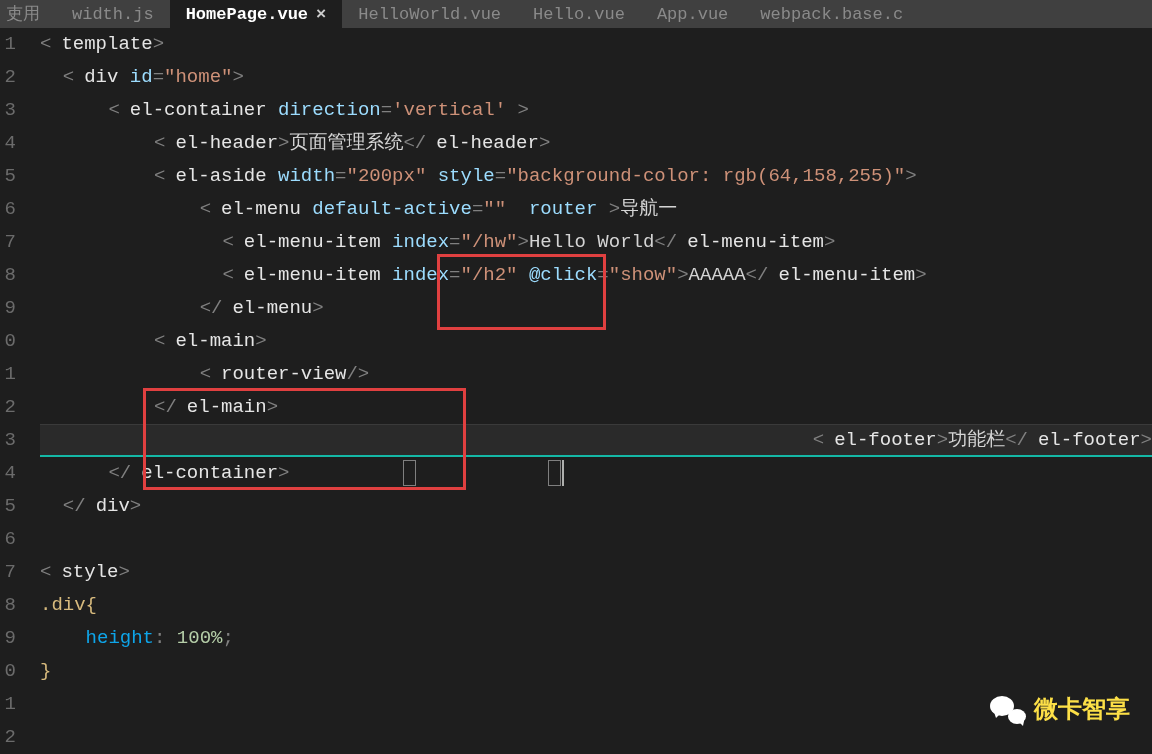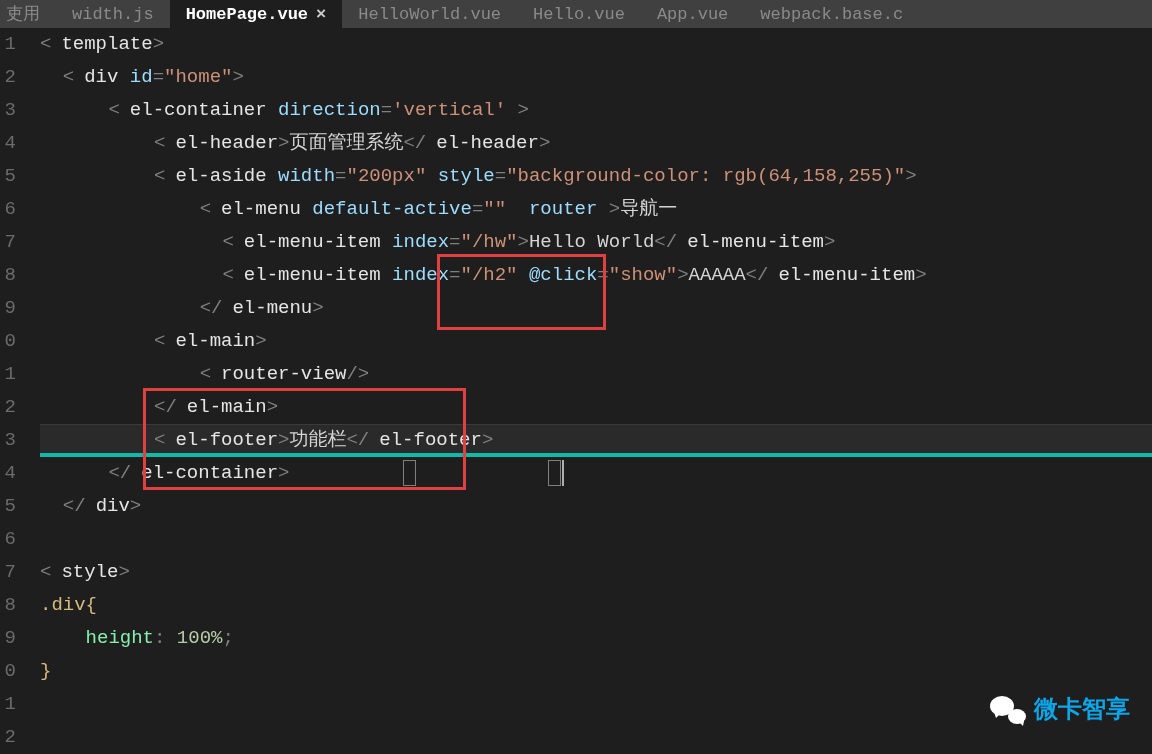--- a/index.html
+++ b/index.html
@@ -64,34 +64,35 @@
     position:relative;
   }
   .codeline {
     height:33px;
     line-height:33px;
     white-space:pre;
   }
   .codeline.current {
     background:#2a2a2a;
     border-top:1px solid #3a3a3a;
-    border-bottom:4px solid #14b8a6;
+    border-bottom:2px solid #14b8a6;
     height:33px;
     line-height:31px;
+    text-align:right;
   }
 
   
   .pun { color:#808080; }          
   .tag { color:#e5e5e5;margin-left:10px; }          
   .attr{ color:#9cdcfe; }          
   .str { color:#ce9178; }          
   .sel { color:#d7ba7d;text-align:right; }          
   .txt { color:#d4d4d4; }          
   .num { color:#b5cea8; }
-  .prop{ color:#86efac; }
+  .prop{ color:#0ea5e9; }
 
   
   .redbox {
     position:absolute;
     border:3px solid #e04040;
     pointer-events:none;
   }
   .box1 { left:419px; top:226px; width:169px; height:76px; }
   .box2 { left:125px; top:360px; width:323px; height:102px; }
 
@@ -111,21 +112,21 @@
   }
 
   
   .watermark {
     position:absolute;
     right:22px;
     bottom:24px;
     display:flex;
     align-items:center;
     gap:8px;
-    color:#0ea5e9;
+    color:#fde047;
     font-family:"Microsoft YaHei","PingFang SC",sans-serif;
     font-size:24px;
     font-weight:600;
     pointer-events:none;
   }
   .wechat-icon {
     width:36px; height:30px;
     position:relative;
   }
   .wechat-icon .big, .wechat-icon .small {

